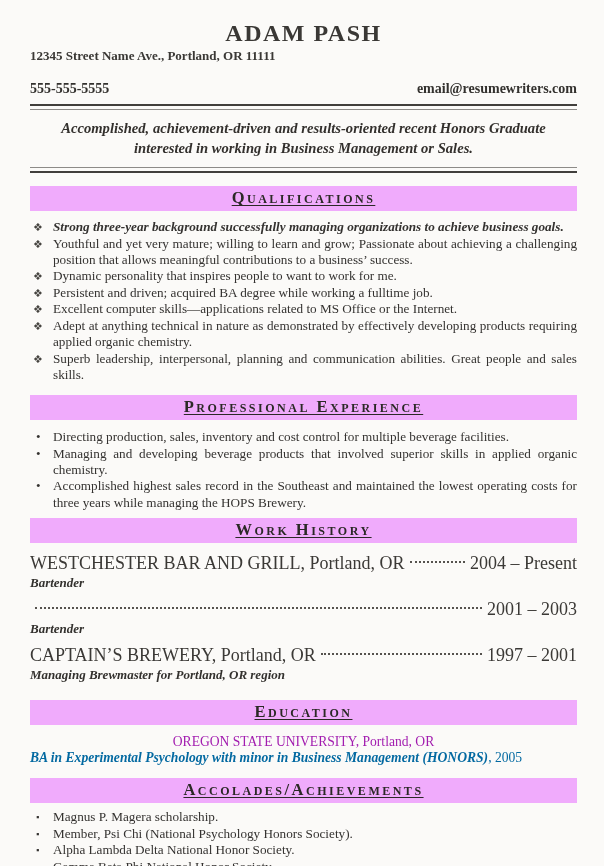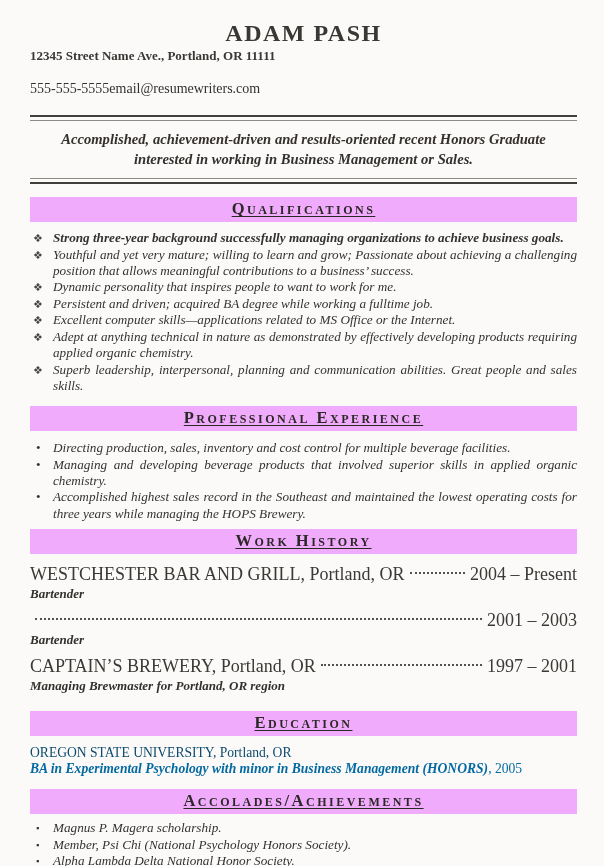--- a/index.html
+++ b/index.html
@@ -8,22 +8,22 @@
     background:#fbfaf8;
     font-family:"Liberation Serif","DejaVu Serif",serif;
     color:#2e2c2a;
     overflow:hidden;
   }
   .page { width:604px; height:768px; padding:20px 27px 18px 30px; }
 
   
   .name { text-align:center; font-size:24px; font-weight:700; letter-spacing:1.5px; color:#3a3835; }
   .address { text-align:left; font-size:13px; font-weight:700; margin-top:1px; color:#3a3835; }
-  .contact-row { display:flex; justify-content:flex-start; align-items:baseline;
-                 font-weight:400; font-size:14px; margin:17px 0 18px; color:#33312e; }
+  .contact-row { display:flex; justify-content:space-between; align-items:baseline;
+                 font-weight:700; font-size:14px; margin:17px 0 7px; color:#33312e; }
 
   
   .rule-thick-thin { height:6px; border-top:2.5px solid #413f3c; border-bottom:1px solid #8d8b88; }
   .rule-thin-thick { height:6px; border-top:1px solid #8d8b88; border-bottom:2.5px solid #413f3c; }
 
   
   .summary { text-align:center; font-weight:700; font-style:italic; font-size:14.6px;
              line-height:1.38; padding:8px 14px 9px; color:#33302d; }
 
   
@@ -36,31 +36,31 @@
   .m-edu  { margin:17px 0 9px; }
   .m-acc  { margin:12px 0 6px; }
 
   
   ul { list-style:none; }
   li { display:flex; align-items:flex-start; font-size:13.2px; line-height:1.24; color:#343230; }
   .blt { flex:0 0 23px; padding-left:3px; }
   .blt-diamond { font-size:11px; line-height:1.5; color:#45433f; }
   .blt-dot { font-size:13px; padding-left:6px; }
   .blt-square { font-size:9px; line-height:1.85; padding-left:6px; }
-  .li-text { flex:1; text-align:justify;font-style:italic; }
+  .li-text { flex:1; text-align:justify; }
   .lead-item .li-text { font-weight:700; font-style:italic; }
 
   
   .wh-entry { margin-bottom:8px; }
   .wh-line { display:flex; align-items:center; font-size:18px; color:#3b3936; }
   .wh-leader { flex:1 1 auto; height:0; border-bottom:2px dotted #55524e; margin:0 5px 4px; }
   .wh-role { font-weight:700; font-style:italic; font-size:13px; margin-top:1px; color:#33312e; }
 
   
-  .edu-school { font-size:13.6px; color:#0c4a6e; }
+  .edu-school { font-size:13.6px; color:#a21caf;text-align:center; }
   .edu-degree { font-size:13.6px; margin-top:0; color:#0369a1; }
   .edu-degree .bold-it { font-weight:700; font-style:italic; }
 </style>
 </head>
 <body>
 
 <div class="page">
 
   <div>
     <div class="name">ADAM PASH</div>

